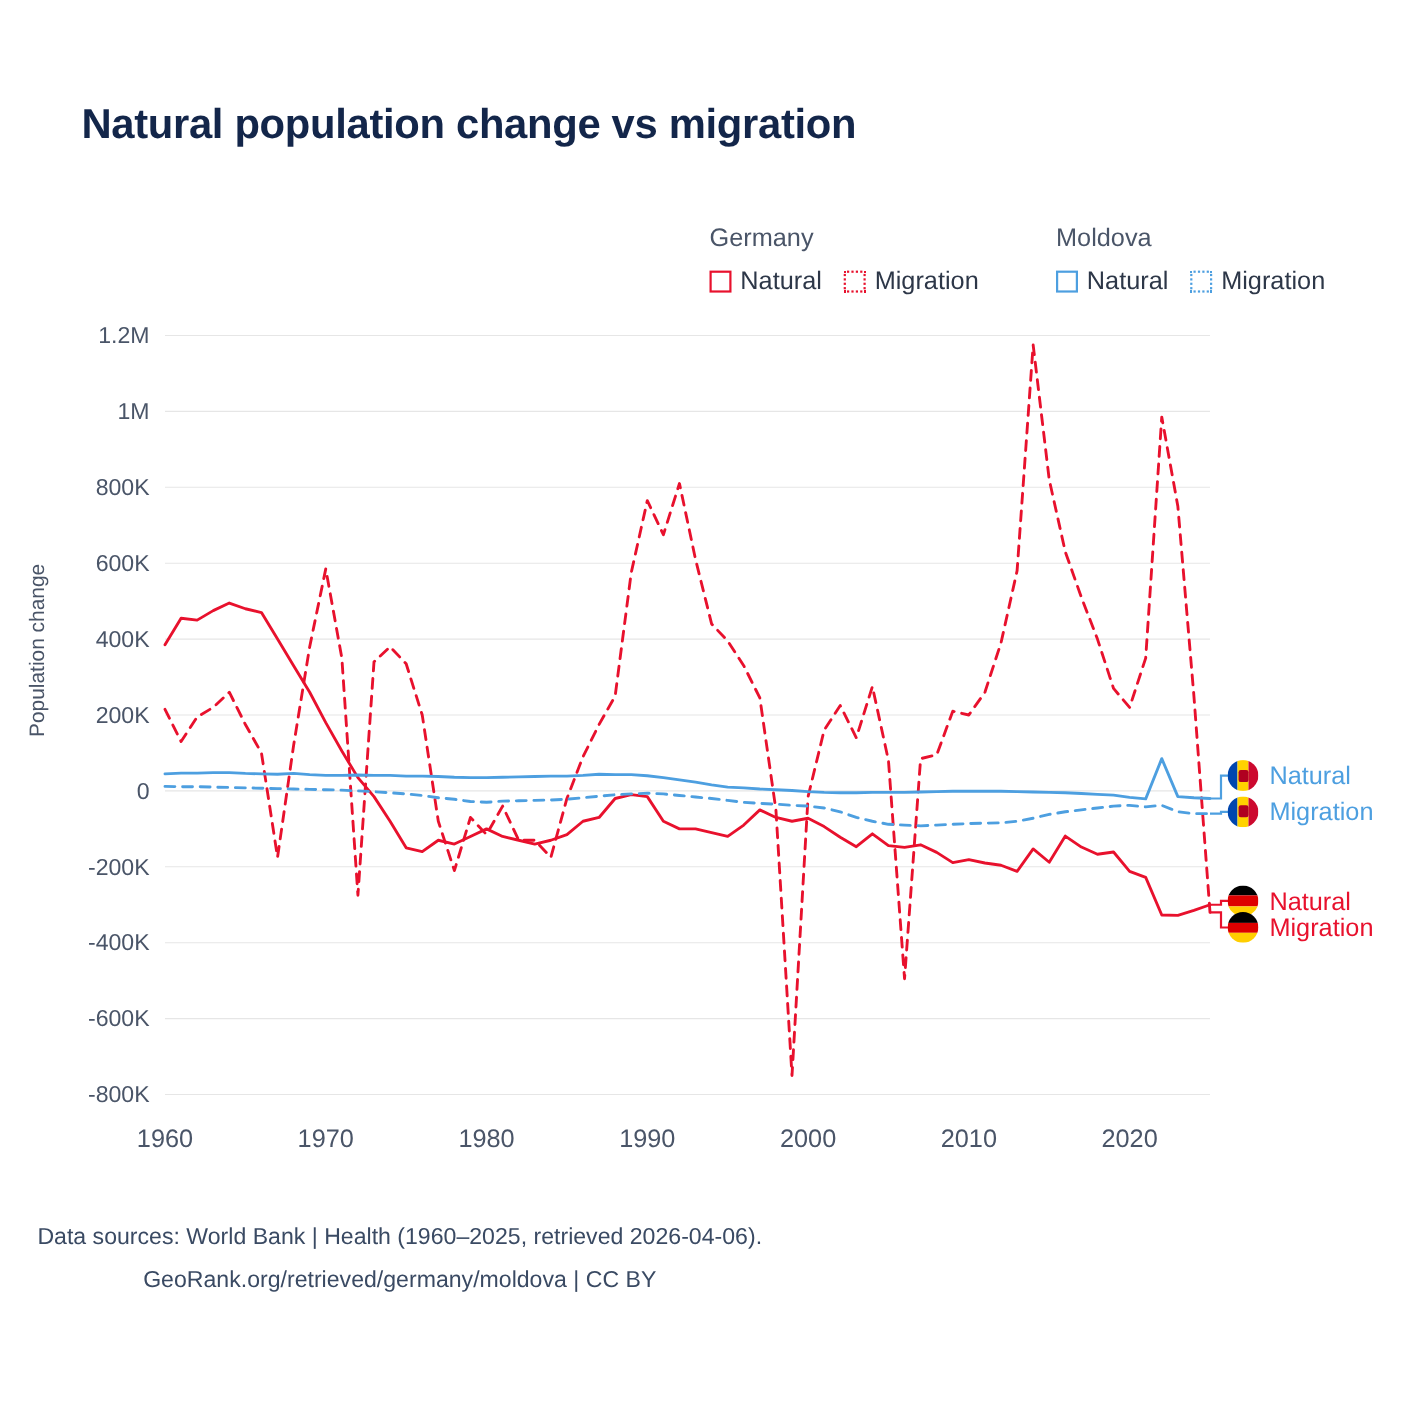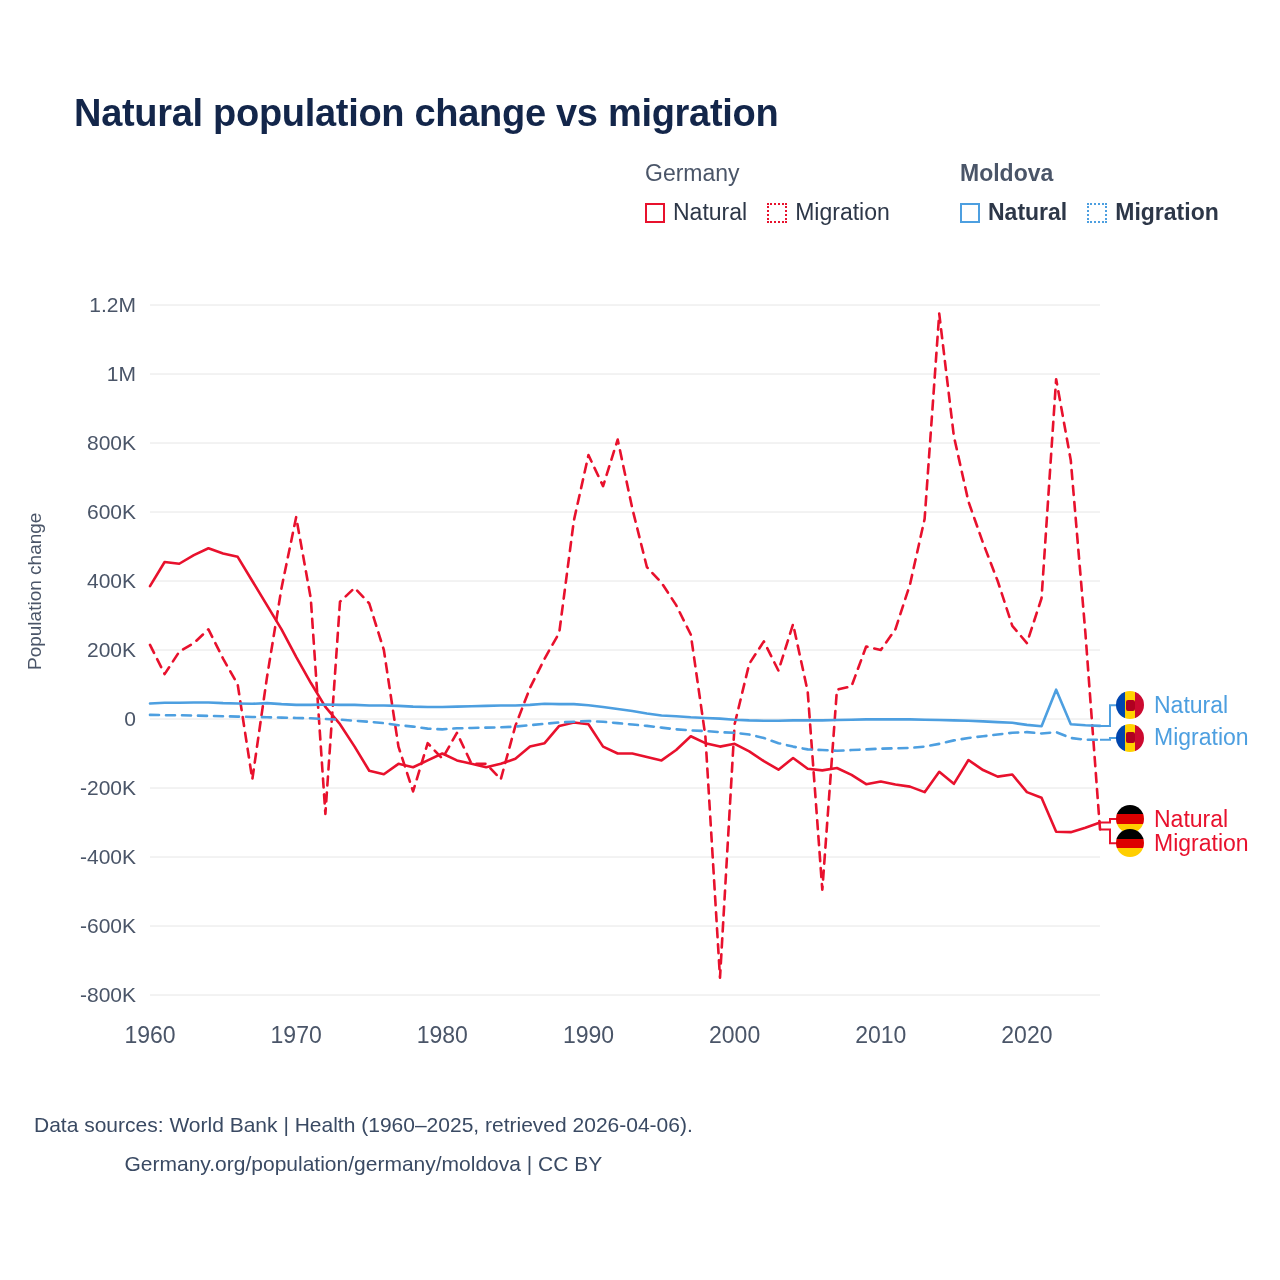--- a/index.html
+++ b/index.html
@@ -35,26 +35,27 @@
     left: 600px;
     top: 160px;
     width: 660px;
     height: 90px;
   }
   .legend-col {
     position: absolute;
     top: 0;
   }
   .legend-col.germany { left: 45px; }
-  .legend-col.moldova { left: 360px; font-weight: bold; }
+  .legend-col.moldova { left: 360px; }
   .legend-country {
     font-size: 23px;
     color: #4a5568;
     margin-bottom: 12px;
     white-space: nowrap;
+    margin-top: 43px;
   }
   .legend-items {
     display: flex;
     align-items: center;
     gap: 20px;
   }
   .legend-item {
     display: flex;
     align-items: center;
     gap: 8px;
@@ -267,16 +268,16 @@
           <i></i>
           <i></i>
           <i></i>
         </span>
       <span class="end-text red">Migration</span>
     </div>
   </div>
 
   <div class="footer">
     <div>Data sources: World Bank | Health (1960–2025, retrieved 2026-04-06).</div>
-    <div>Germany.org/population/germany/moldova | CC BY</div>
+    <div>GeoRank.org/retrieved/germany/moldova | CC BY</div>
   </div>
 
 </div>
 
 </body></html>

